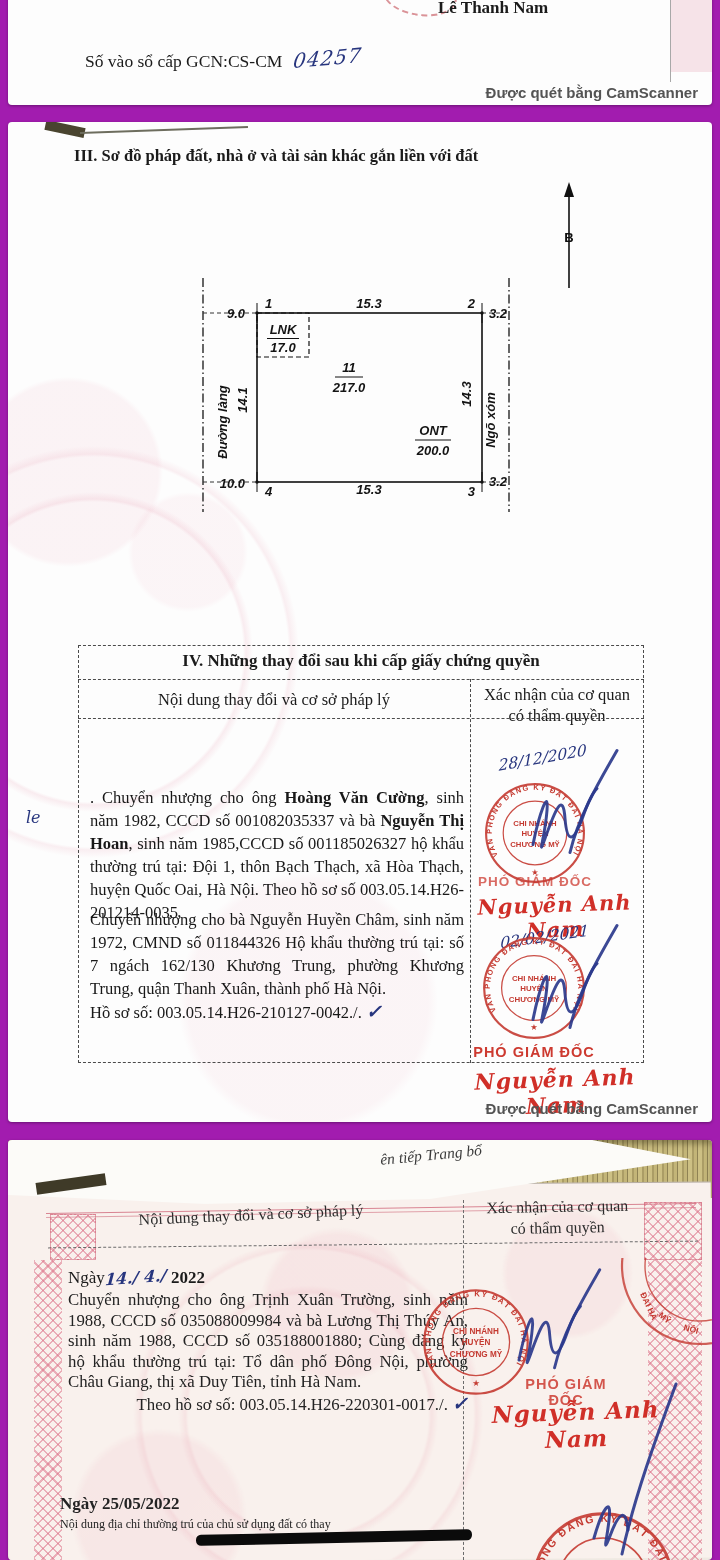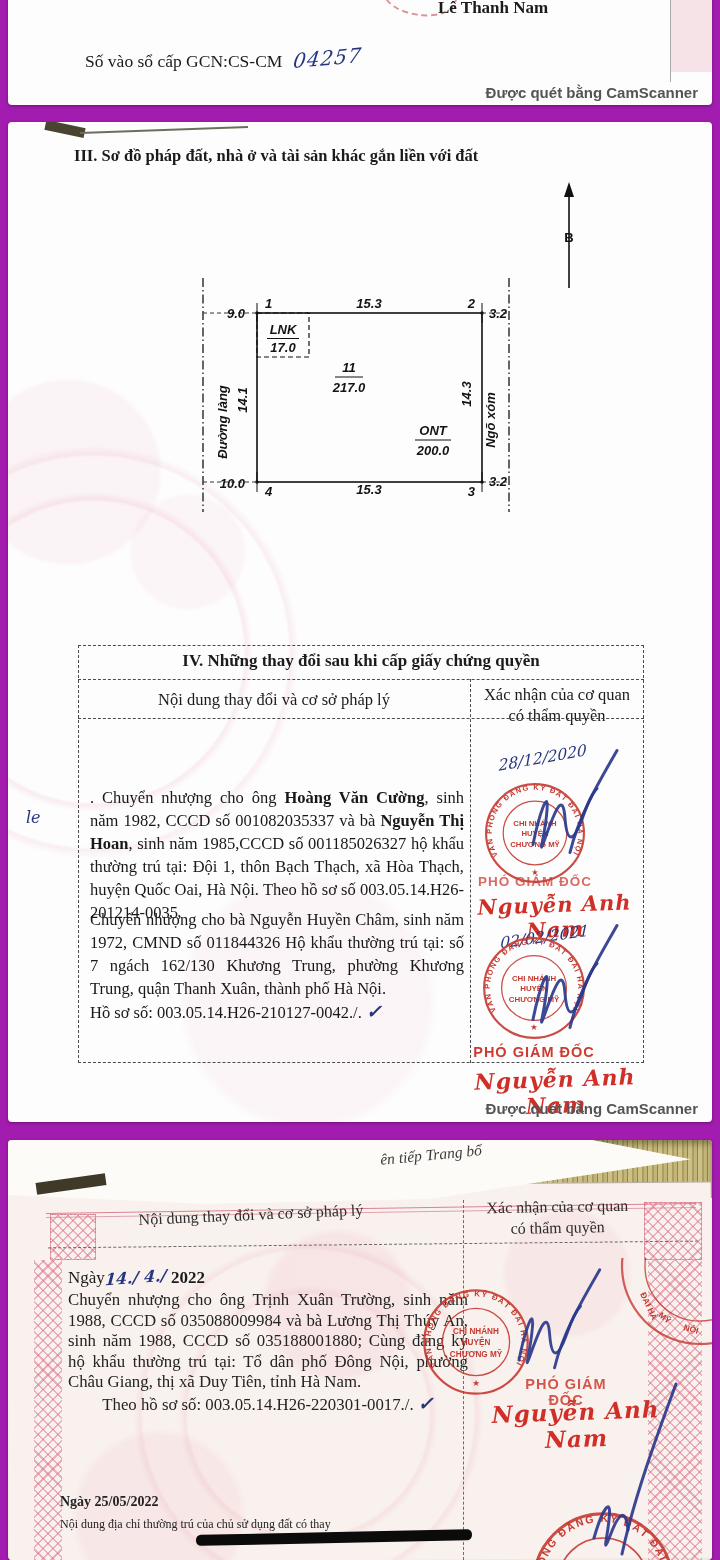--- a/index.html
+++ b/index.html
@@ -184,21 +184,21 @@
       <div>có thẩm quyền</div>
     </div>
     <div class="abs" style="left:40px;top:104px;width:650px;border-top:1px dashed #6b6b6b;transform:rotate(-.6deg)"></div>
     <div class="abs" style="left:455px;top:60px;height:360px;border-left:1px dashed #6b6b6b"></div>
 
     <div class="abs" style="left:60px;top:128px;font-size:17px">
       <span>Ngày</span><span class="hand" style="display:inline-block;font-size:16px;font-weight:bold;transform:rotate(-4deg) skewX(-8deg)">14./ 4./</span> <b>2022</b>
     </div>
     <div class="abs" style="left:60px;top:150px;width:400px">
       <p class="bodytext" style="font-size:16.8px;line-height:20.5px;color:#232323">Chuyển nhượng cho ông Trịnh Xuân Trường, sinh năm 1988, CCCD số 035088009984 và bà Lương Thị Thúy An, sinh năm 1988, CCCD số 035188001880; Cùng đăng ký hộ khẩu thường trú tại: Tổ dân phố Đông Nội, phường Châu Giang, thị xã Duy Tiên, tỉnh Hà Nam.</p>
-      <p class="bodytext" style="font-size:16.8px;line-height:20.5px;text-align:center;color:#232323"><span>Theo hồ sơ số: 003.05.14.H26-220301-0017./.</span> <span class="hand" style="font-size:19px;font-weight:bold">✓</span></p>
+      <p class="bodytext" style="font-size:16.8px;line-height:20.5px;text-align:right;color:#232323"><span>Theo hồ sơ số: 003.05.14.H26-220301-0017./.</span> <span class="hand" style="font-size:19px;font-weight:bold">✓</span></p>
     </div>
 
     <svg class="abs" style="left:412px;top:146px" width="112" height="112" viewBox="0 0 130 130">
       <circle cx="65" cy="65" r="60" fill="none" stroke="#c43a31" stroke-width="2.6" opacity=".9"></circle>
       <circle cx="65" cy="65" r="39" fill="none" stroke="#c43a31" stroke-width="1.5" opacity=".9"></circle>
       <path id="ring-c" d="M 22,96 A 53,53 0 1 1 108,96" fill="none"></path>
       <text font-size="9" font-weight="bold" fill="#c43a31" letter-spacing="1.6"><textPath href="#ring-c" startOffset="4">VĂN PHÒNG ĐĂNG KÝ ĐẤT ĐAI HÀ NỘI</textPath></text>
       <text x="65" y="116" text-anchor="middle" font-size="10" fill="#c43a31">★</text>
       <text x="65" y="56" text-anchor="middle" font-size="9.5" font-weight="bold" fill="#c43a31">CHI NHÁNH</text>
       <text x="65" y="69" text-anchor="middle" font-size="9.5" font-weight="bold" fill="#c43a31">HUYỆN</text>
@@ -212,21 +212,21 @@
       <text x="54" y="58" font-size="8.5" font-weight="bold" fill="#c43a31" transform="rotate(40 54 58)">MỸ</text>
       <text x="79" y="72" font-size="8.5" font-weight="bold" fill="#c43a31" transform="rotate(15 79 72)">NỘI</text>
     </svg>
     <svg class="abs" style="left:488px;top:124px" width="118" height="125" viewBox="0 0 115 130">
       <path d="M 104,6 C 88,34 66,70 57,108" fill="none" stroke="#2b3a8c" stroke-width="3" stroke-linecap="round" opacity=".92"></path>
       <path d="M 20,100 C 26,70 36,42 34,66 C 32,92 24,116 32,94 C 42,66 50,46 52,74 C 54,98 60,100 70,72 C 76,55 80,48 84,44" fill="none" stroke="#2b3a8c" stroke-width="3" stroke-linecap="round" opacity=".92"></path>
     </svg>
     <div class="abs deputy" style="left:498px;top:236px;width:120px;font-size:14.5px;opacity:.85">PHÓ GIÁM ĐỐC</div>
     <div class="abs scriptname" style="left:478px;top:258px;width:180px;font-size:23px;transform:rotate(-2deg)">Nguyễn Anh Nam</div>
 
-    <div class="abs" style="left:52px;top:354px;font-weight:bold;font-size:14px;color:#232323">Ngày 25/05/2022</div>
+    <div class="abs" style="left:52px;top:354px;font-weight:bold;font-size:17px;color:#232323">Ngày 25/05/2022</div>
     <div class="abs" style="left:52px;top:377px;width:410px;font-size:12px;color:#232323">Nội dung địa chỉ thường trú của chủ sử dụng đất có thay</div>
     <div class="abs redact" style="left:188px;top:392px;width:276px;height:11px;transform:rotate(-1.2deg)"></div>
 
     <svg class="abs" style="left:520px;top:368px" width="150" height="150" viewBox="0 0 130 130">
       <circle cx="65" cy="65" r="60" fill="none" stroke="#c43a31" stroke-width="2.6" opacity=".9"></circle>
       <circle cx="65" cy="65" r="39" fill="none" stroke="#c43a31" stroke-width="1.5" opacity=".9"></circle>
       <path id="ring-d" d="M 22,96 A 53,53 0 1 1 108,96" fill="none"></path>
       <text font-size="9" font-weight="bold" fill="#c43a31" letter-spacing="1.6"><textPath href="#ring-d" startOffset="4">VĂN PHÒNG ĐĂNG KÝ ĐẤT ĐAI HÀ NỘI</textPath></text>
       <text x="65" y="56" text-anchor="middle" font-size="9.5" font-weight="bold" fill="#c43a31">CHI NHÁNH</text>
       <text x="65" y="69" text-anchor="middle" font-size="9.5" font-weight="bold" fill="#c43a31">HUYỆN</text>

